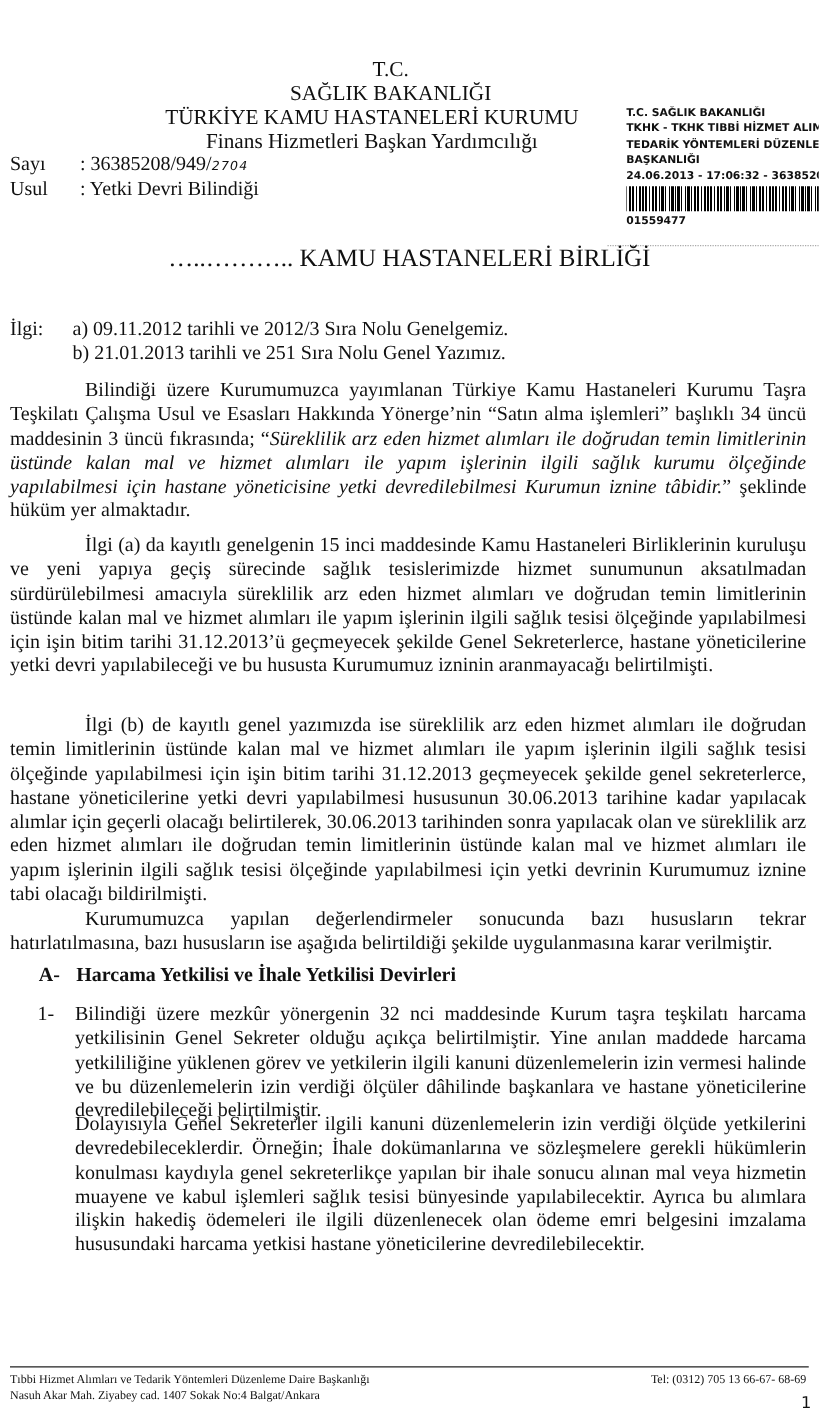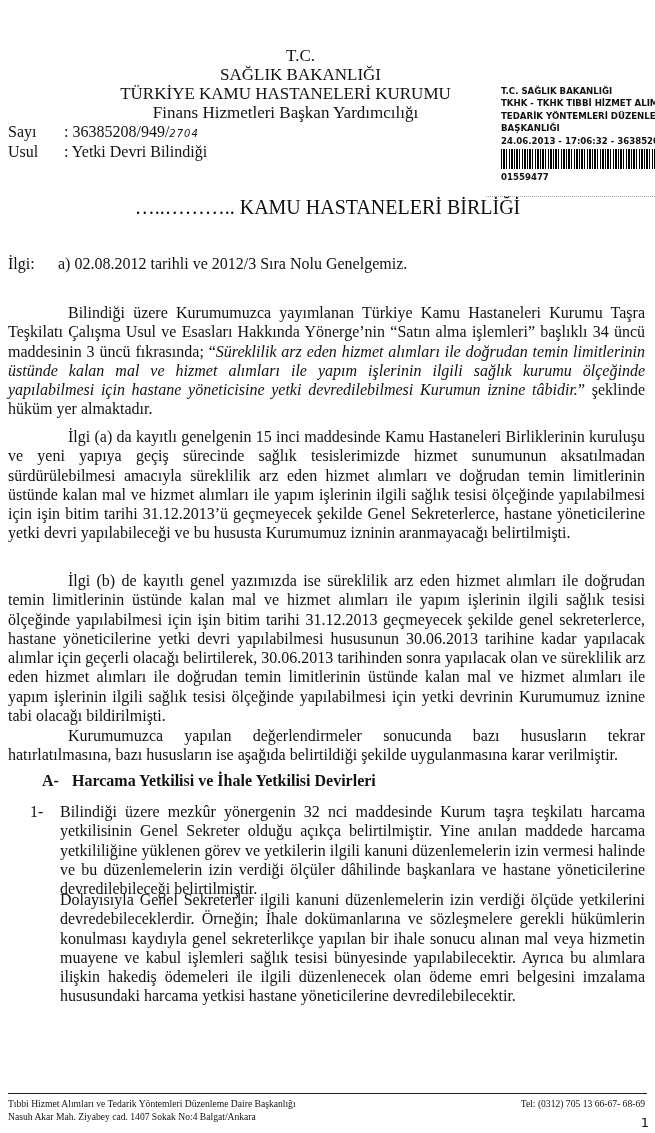--- a/index.html
+++ b/index.html
@@ -2,21 +2,21 @@
 <html><head>
 <meta charset="utf-8">
 <style>
   html, body { margin: 0; padding: 0; background: #ffffff; }
   body {
     width: 655px; height: 1133px; position: relative; overflow: hidden;
     font-family: "Liberation Serif", "DejaVu Serif", serif;
     color: #111;
   }
   .abs { position: absolute; }
-  .hdr { left: 0; width: 601px; text-align: center; font-size: 17px; line-height: 19px; }
+  .hdr { left: 0; width: 601px; text-align: center; font-size: 17px; line-height: 19px; padding-left: 12px; }
   .hdr-line { display: block; }
   .ref-row { left: 8px; font-size: 16px; line-height: 19px; white-space: nowrap; }
   .ref-row .lbl { display: inline-block; width: 56px; }
   .handwritten { font-family: "DejaVu Sans", sans-serif; font-size: 10px; letter-spacing: 1px; font-style: italic; }
   .stamp {
     left: 483px; top: 85px; width: 172px;
     font-family: "DejaVu Sans", sans-serif; font-weight: bold; font-size: 8.6px; line-height: 12.4px;
     white-space: nowrap; overflow: hidden; margin-left: 18px;
   }
   .barcode {
@@ -28,21 +28,21 @@
   .dotline { left: 486px; top: 196px; width: 169px; border-top: 1px dotted #aaa; }
   .addressee { left: 0; width: 655px; text-align: center; font-size: 20px; line-height: 20px; top: 197px; }
   .ilgi { left: 8px; top: 254px; font-size: 16px; line-height: 19px; }
   .ilgi .lbl { position: absolute; left: 0; top: 0; }
   .ilgi .items { margin-left: 50px; }
   .para {
     left: 8px; width: 637px; font-size: 16px; line-height: 19.3px;
     text-align: justify; text-indent: 60px;
   }
   .para i { font-style: italic; }
-  .section-title { left: 42px; font-size: 16px; font-weight: bold; line-height: 19px; }
+  .section-title { left: 31px; font-size: 16px; font-weight: bold; line-height: 19px; }
   .section-title .num { display: inline-block; width: 30px; }
   .list-item { left: 30px; width: 615px; font-size: 16px; line-height: 19.3px; }
   .list-item .num { position: absolute; left: 0; top: 0; }
   .list-item .body { margin-left: 30px; text-align: justify; }
   .sub-para { left: 60px; width: 585px; font-size: 16px; line-height: 19.3px; text-align: justify; }
   .footer-rule { left: 8px; top: 1093px; width: 639px; border-top: 1.5px solid #222; }
   .footer { font-size: 9.6px; line-height: 13px; }
   .footer-left { left: 8px; top: 1097px; }
   .footer-right { right: 10px; top: 1097px; }
   .page-num { right: 6px; top: 1115px; font-family: "DejaVu Sans", sans-serif; font-size: 13px; }
@@ -75,21 +75,22 @@
 </div>
 <div class="abs dotline"></div>
 
 <div class="abs addressee">
   <div>…..……….. KAMU HASTANELERİ BİRLİĞİ</div>
 </div>
 
 <div class="abs ilgi">
   <span class="lbl">İlgi:</span>
   <div class="items">
-    <div>a) 02.08.2012 tarihli ve 2012/3 Sıra Nolu Genelgemiz.</div>
+    <div>a) 09.11.2012 tarihli ve 2012/3 Sıra Nolu Genelgemiz.</div>
+    <div>b) 21.01.2013 tarihli ve 251 Sıra Nolu Genel Yazımız.</div>
   </div>
 </div>
 
 <div class="abs para" style="top:303px;">
   <span>Bilindiği üzere Kurumumuzca yayımlanan Türkiye Kamu Hastaneleri Kurumu Taşra Teşkilatı Çalışma Usul ve Esasları Hakkında Yönerge’nin “Satın alma işlemleri” başlıklı 34 üncü maddesinin 3 üncü fıkrasında; “</span><i>Süreklilik arz eden hizmet alımları ile doğrudan temin limitlerinin üstünde kalan mal ve hizmet alımları ile yapım işlerinin ilgili sağlık kurumu ölçeğinde yapılabilmesi için hastane yöneticisine yetki devredilebilmesi Kurumun iznine tâbidir.</i><span>” şeklinde hüküm yer almaktadır.</span>
 </div>
 
 <div class="abs para" style="top:427px;">İlgi (a) da kayıtlı genelgenin 15 inci maddesinde Kamu Hastaneleri Birliklerinin kuruluşu ve yeni yapıya geçiş sürecinde sağlık tesislerimizde hizmet sunumunun aksatılmadan sürdürülebilmesi amacıyla süreklilik arz eden hizmet alımları ve doğrudan temin limitlerinin üstünde kalan mal ve hizmet alımları ile yapım işlerinin ilgili sağlık tesisi ölçeğinde yapılabilmesi için işin bitim tarihi 31.12.2013’ü geçmeyecek şekilde Genel Sekreterlerce, hastane yöneticilerine yetki devri yapılabileceği ve bu hususta Kurumumuz izninin aranmayacağı belirtilmişti.</div>
 
 <div class="abs para" style="top:571px;">İlgi (b) de kayıtlı genel yazımızda ise süreklilik arz eden hizmet alımları ile doğrudan temin limitlerinin üstünde kalan mal ve hizmet alımları ile yapım işlerinin ilgili sağlık tesisi ölçeğinde yapılabilmesi için işin bitim tarihi 31.12.2013 geçmeyecek şekilde genel sekreterlerce, hastane yöneticilerine yetki devri yapılabilmesi hususunun 30.06.2013 tarihine kadar yapılacak alımlar için geçerli olacağı belirtilerek, 30.06.2013 tarihinden sonra yapılacak olan ve süreklilik arz eden hizmet alımları ile doğrudan temin limitlerinin üstünde kalan mal ve hizmet alımları ile yapım işlerinin ilgili sağlık tesisi ölçeğinde yapılabilmesi için yetki devrinin Kurumumuz iznine tabi olacağı bildirilmişti.</div>

